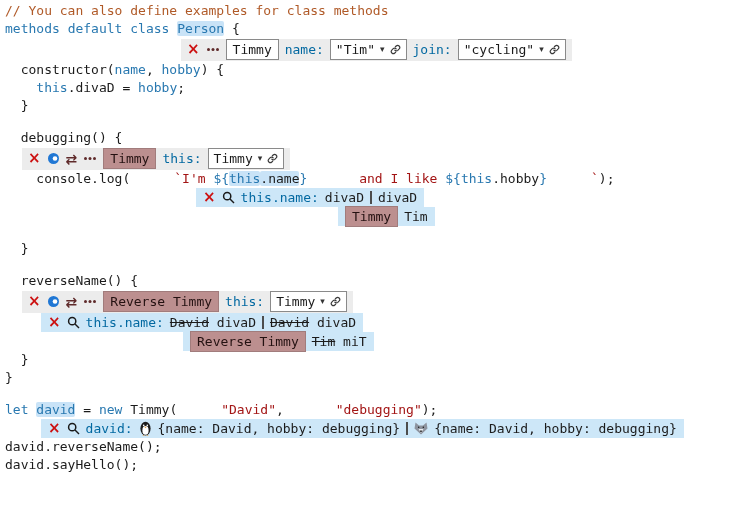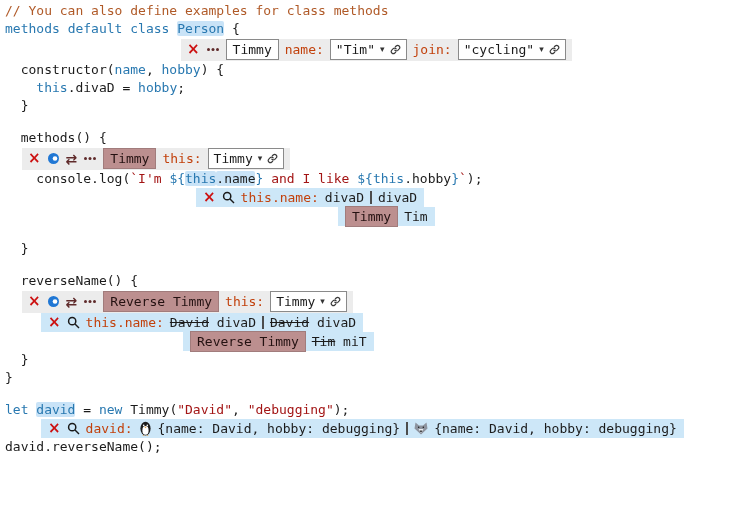--- a/index.html
+++ b/index.html
@@ -8,30 +8,30 @@
        font-size:13px;color:#1b1b1b;}
   .editor{padding:2px 0 0 5px;}
   .code-line{height:18px;line-height:18px;white-space:pre;}
   .blank-line{height:14px;}
   .widget-line{height:23px;display:flex;align-items:center;}
   .panel-line{height:19px;display:flex;align-items:center;}
   .tok{display:inline;}
   .tok.comment{color:var(--comment);}
   .tok.kw{color:var(--kw);}
   .tok.type{color:var(--kw);}
-  .tok.str{color:var(--str);}
+  .tok.str{color:var(--str);margin-left:44px;}
   .tok.plain{color:var(--plain);}
   .tok.hl{background:var(--hlbg);border-radius:2px;}
   .strip{display:inline-flex;align-items:center;gap:6px;background:var(--widgetbg);
          padding:0 6px;height:22px;}
   .tab{background:#fff;border:1px solid var(--border);height:19px;padding:0 6px;
        display:inline-flex;align-items:center;}
   .chip{background:var(--chip);border:1px solid var(--chipborder);height:19px;
         padding:0 6px;display:inline-flex;align-items:center;color:#241111;}
-  .wlabel{color:#c2410c;}
+  .wlabel{color:#0369a1;}
   .select{background:#fff;border:1px solid var(--border);height:19px;padding:0 5px;
           display:inline-flex;align-items:center;gap:5px;}
   .caret{font-size:9px;color:#333;font-family:"DejaVu Sans",sans-serif;line-height:1;}
   .icn{display:inline-flex;align-items:center;line-height:1;}
   .close{color:var(--red);font-weight:bold;font-size:15px;font-family:"DejaVu Sans",sans-serif;}
   .swap{color:var(--maroon);font-weight:bold;font-size:14px;font-family:"DejaVu Sans",sans-serif;}
   .ibox{display:inline-flex;align-items:center;gap:6px;background:var(--panel);
         height:19px;padding:0 7px;}
   .vdiv{width:2px;height:13px;background:var(--divider);}
   .old{text-decoration:line-through;}
@@ -74,21 +74,21 @@
               <path d="M13.5 10.5a4.6 4.6 0 0 0-6.5-.3l-3 3a4.6 4.6 0 0 0 6.5 6.5L12.2 18"></path>
             </svg>
           </span>
         </div>
       </div>
     </div>
     <div class="code-line"><span class="tok plain">  constructor(</span><span class="tok kw">name</span><span class="tok plain">, </span><span class="tok kw">hobby</span><span class="tok plain">) {</span></div>
     <div class="code-line"><span class="tok plain">    </span><span class="tok kw">this</span><span class="tok plain">.divaD = </span><span class="tok kw">hobby</span><span class="tok plain">;</span></div>
     <div class="code-line"><span class="tok plain">  }</span></div>
     <div class="blank-line"></div>
-    <div class="code-line"><span class="tok plain">  methods() {</span></div>
+    <div class="code-line"><span class="tok plain">  debugging() {</span></div>
     <div class="widget-line">
       <div class="strip" style="margin-left: 17px;">
         <span class="icn close">×</span>
         <span class="icn">
           <svg width="13" height="13" viewBox="0 0 13 13">
             <circle cx="6.5" cy="6.5" r="5.5" style="fill:var(--blue)"></circle>
             <circle cx="8" cy="6.5" r="2.3" fill="#fff"></circle>
           </svg>
         </span>
         <span class="icn swap">⇄</span>
@@ -224,13 +224,14 @@
             <polygon points="4.6,7 9.4,7 7,11" fill="#eceff2"></polygon>
             <circle cx="4.7" cy="5.3" r="0.75" fill="#1b1b1b"></circle>
             <circle cx="9.3" cy="5.3" r="0.75" fill="#1b1b1b"></circle>
             <circle cx="7" cy="9.2" r="0.85" fill="#1b1b1b"></circle>
           </svg>
         </span>
         <span class="ival">{name: David, hobby: debugging}</span>
       </div>
     </div>
     <div class="code-line"><span class="tok plain">david.reverseName();</span></div>
+    <div class="code-line"><span class="tok plain">david.sayHello();</span></div>
   </div>
 
 </body></html>

